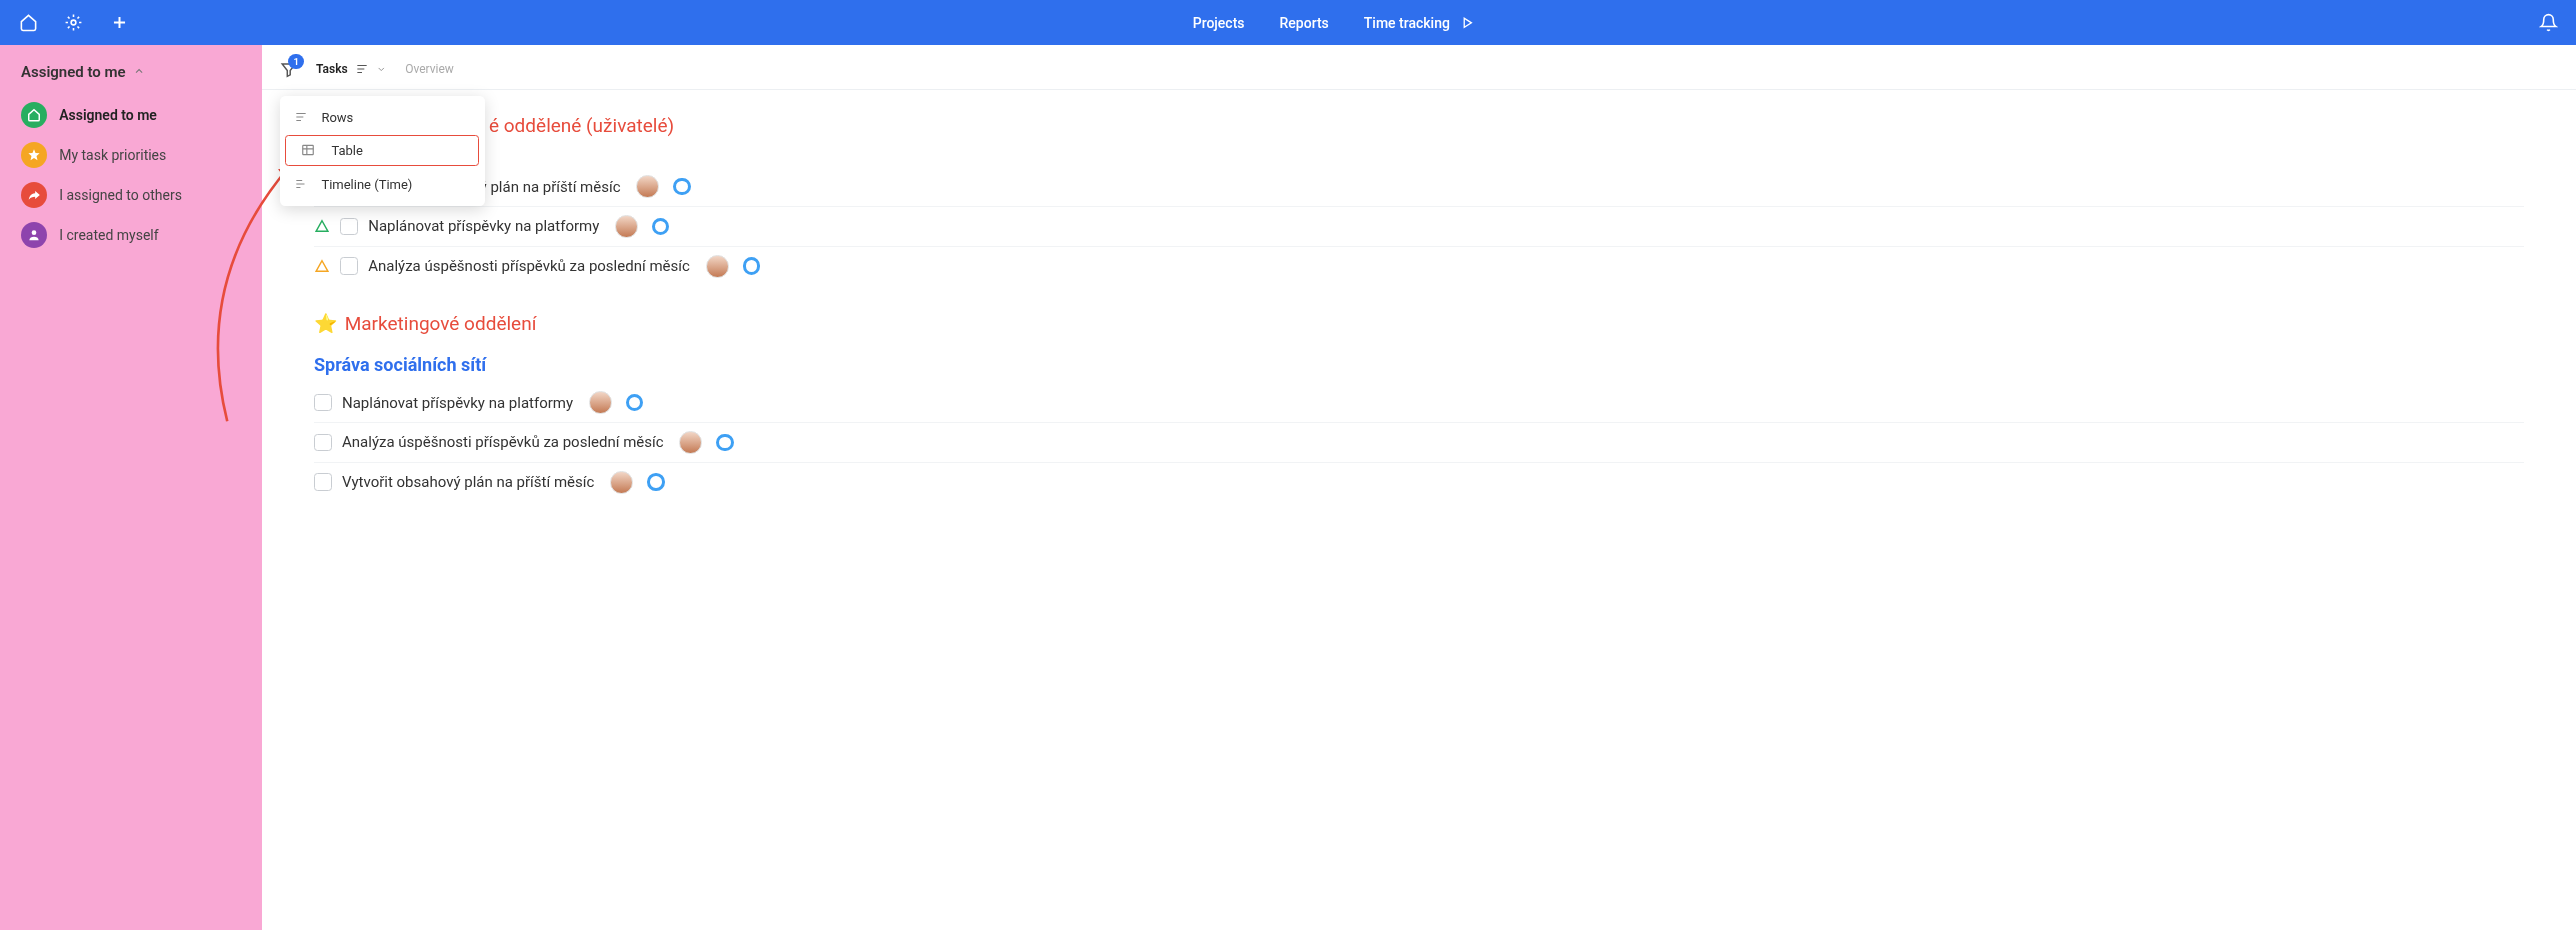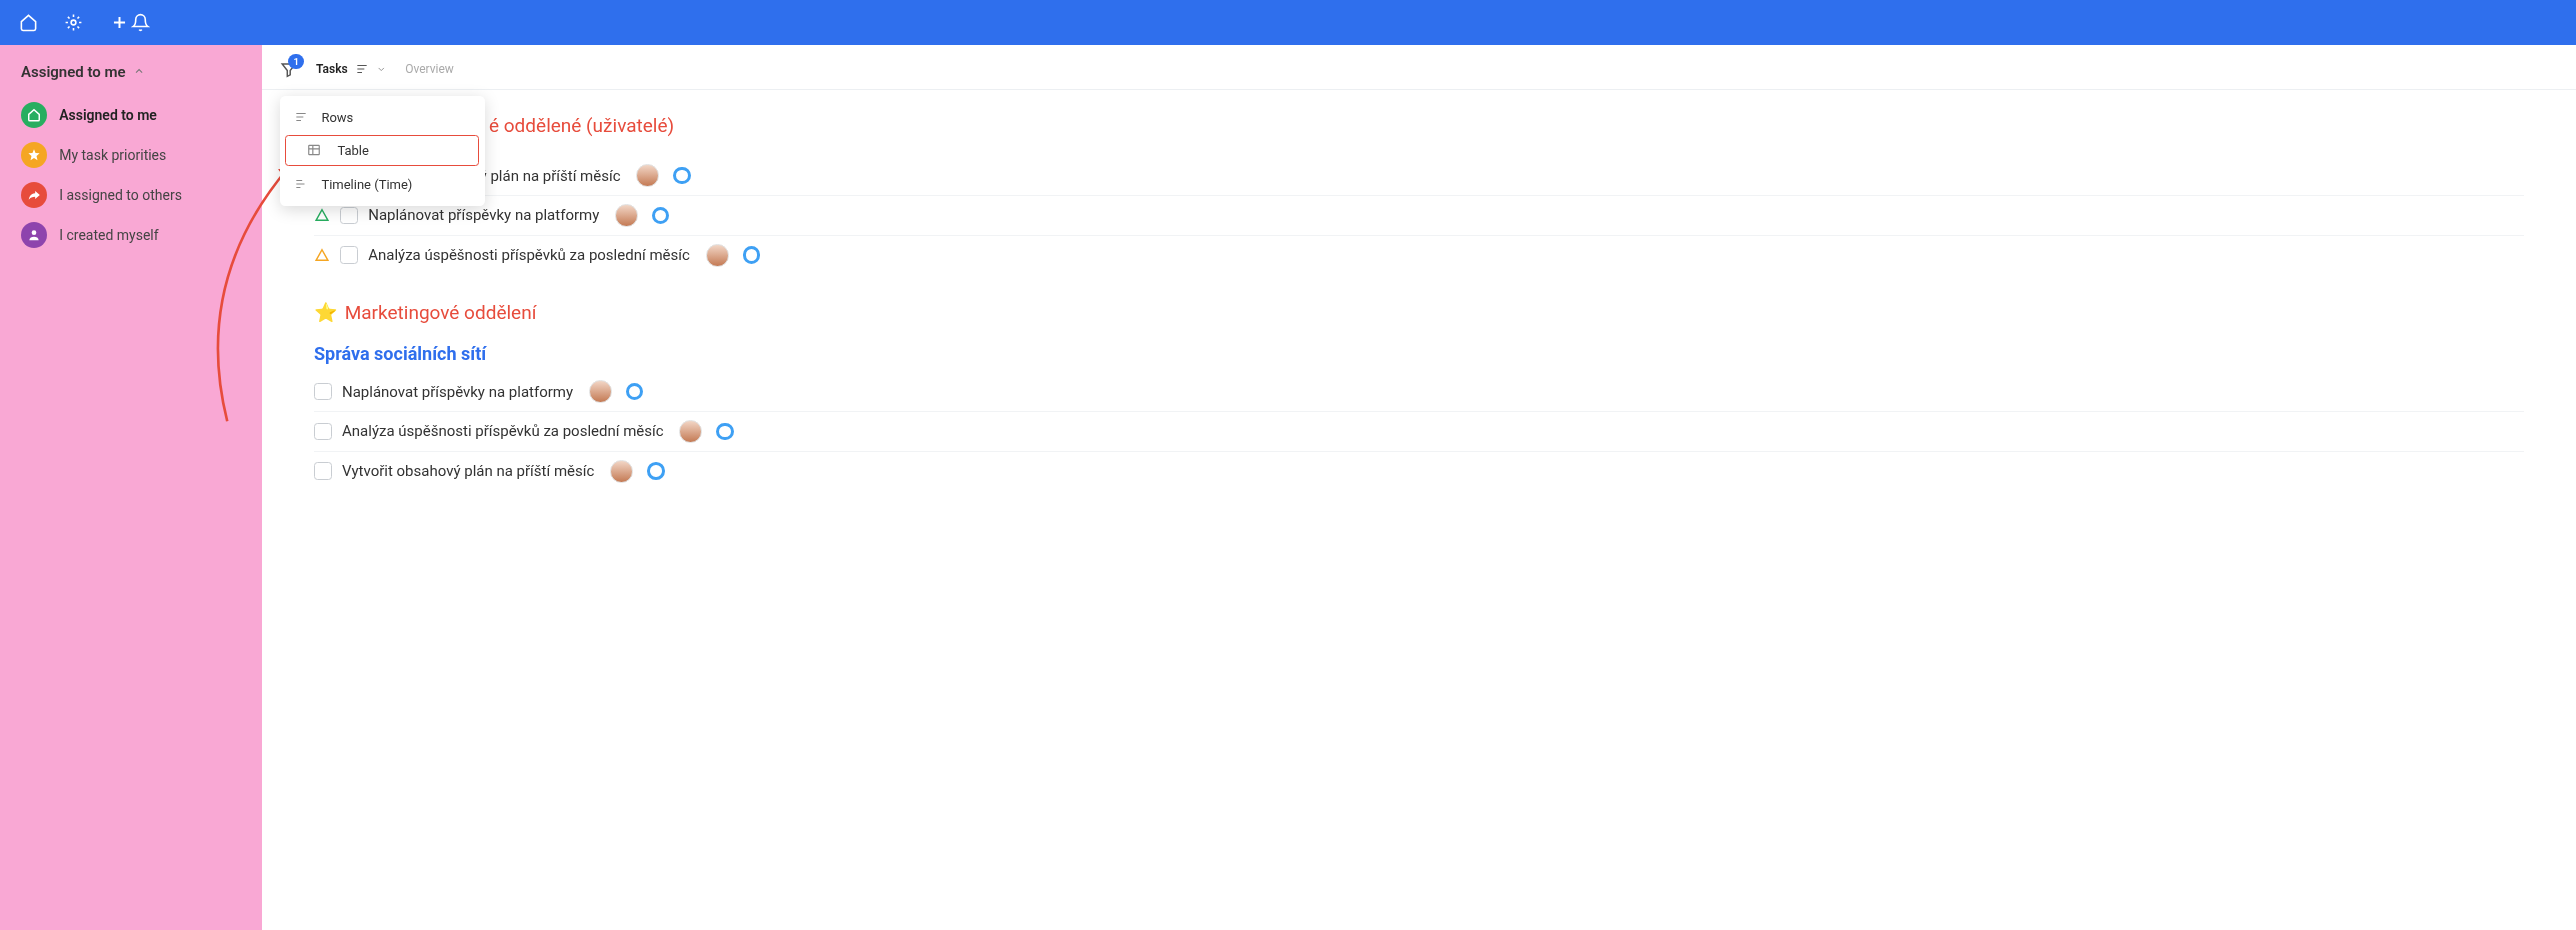--- a/index.html
+++ b/index.html
@@ -27,26 +27,26 @@
 
 .main { flex: 1; position: relative; background: #fff; }
 .tabbar { display: flex; align-items: center; gap: 19px; padding: 15.7px 17.5px 10.5px 17.5px; border-bottom: 0.9px solid #eceff2; position: relative; }
 .filter-btn { position: relative; cursor: pointer; }
 .filter-badge { position: absolute; top: -7px; right: -7px; background: #2f6fed; color: #fff; font-size: 9.6px; font-weight: 600; border-radius: 50%; width: 15.7px; height: 15.7px; display: flex; align-items: center; justify-content: center; }
 .tab { font-size: 12px; font-weight: 600; color: #222; display: flex; align-items: center; gap: 7px; cursor: pointer; }
 .tab.inactive { color: #aaa; font-weight: 400; }
 
 .dropdown { position: absolute; top: 51px; left: 17.5px; width: 205px; background: #fff; border-radius: 5.2px; box-shadow: 0 3.5px 15.7px rgba(0,0,0,0.15); padding: 5.2px 0; z-index: 20; }
 .dropdown-item { display: flex; gap: 12.2px; padding: 8.7px 14px; font-size: 13px; color: #333; cursor: pointer; }
-.dropdown-item.highlighted { border: 1.7px solid #e74c3c; border-radius: 3.5px; margin: 1.7px 5.2px; padding: 7px 20px; gap: 16px; }
+.dropdown-item.highlighted { border: 1.7px solid #e74c3c; border-radius: 3.5px; margin: 1.7px 5.2px; padding: 7px 14px; gap: 16px; }
 .dropdown-icon { width: 15.7px; display: flex; justify-content: center; color: #888; }
 
 .content { padding: 24.5px 52px; }
 .section-heading { font-size: 19px; color: #e74c3c; margin-bottom: 19px; display: flex; align-items: center; gap: 7px; }
-.partial-heading { font-size: 19px; color: #e74c3c; margin-bottom: 19px; margin-left: 175px; }
+.partial-heading { font-size: 19px; color: #e74c3c; margin-bottom: 30px; margin-left: 175px; }
 .subheading { font-size: 18px; font-weight: 700; color: #2f6fed; margin: 15.7px 0 8.7px 0; }
 .task-row { display: flex; align-items: center; gap: 10.5px; padding: 7.9px 0; border-bottom: 0.9px solid #f1f3f5; }
 .task-row:last-child { border-bottom: none; }
 .priority-icon { width: 15.7px; height: 15.7px; display: flex; align-items: center; justify-content: center; }
 .task-checkbox { width: 17.5px; height: 17.5px; border: 1.3px solid #c9cdd2; border-radius: 3.5px; background: #fff; cursor: pointer; }
 .task-title { font-size: 15px; color: #333; }
 .avatar { width: 23px; height: 23px; border-radius: 50%; background: linear-gradient(180deg,#f2d6c6 0%,#c47a54 100%); border: 0.9px solid #e0e0e0; margin-left: 5.2px; }
 .status-circle { width: 17.5px; height: 17.5px; border-radius: 50%; border: 3.5px solid #3ea0f4; background: #fff; margin-left: 3.5px; }
 
 .arrow-annotation { position: absolute; top: 105px; left: -61px; width: 105px; height: 280px; pointer-events: none; z-index: 15; }
@@ -68,20 +68,32 @@
           <circle cx="12" cy="12" r="3"></circle>
           <path d="M12 2v3M12 19v3M4.9 4.9l2.1 2.1M17 17l2.1 2.1M2 12h3M19 12h3M4.9 19.1L7 17M17 7l2.1-2.1"></path>
         </svg>
     </div>
     <div class="topbar-icon">
       <svg width="19" height="19" viewBox="0 0 24 24" fill="none" stroke="#fff" stroke-width="2.5">
           <path d="M12 5v14M5 12h14"></path>
         </svg>
     </div>
   </div>
+  <div class="topbar-center">
+    <div class="topbar-center-item">Projects</div>
+    <div class="topbar-center-item">Reports</div>
+    <div class="topbar-center-item">
+      <span>Time tracking</span>
+      <span>
+        <svg width="15.7" height="15.7" viewBox="0 0 24 24" fill="none" stroke="#fff" stroke-width="2">
+            <path d="M8 5v14l11-7z"></path>
+          </svg>
+      </span>
+    </div>
+  </div>
   <div class="topbar-right">
     <div class="topbar-icon">
       <svg width="19" height="19" viewBox="0 0 24 24" fill="none" stroke="#fff" stroke-width="2">
           <path d="M18 8a6 6 0 0 0-12 0c0 7-3 9-3 9h18s-3-2-3-9M13.7 21a2 2 0 0 1-3.4 0"></path>
         </svg>
     </div>
   </div>
 </div>
 
 <div class="page">

